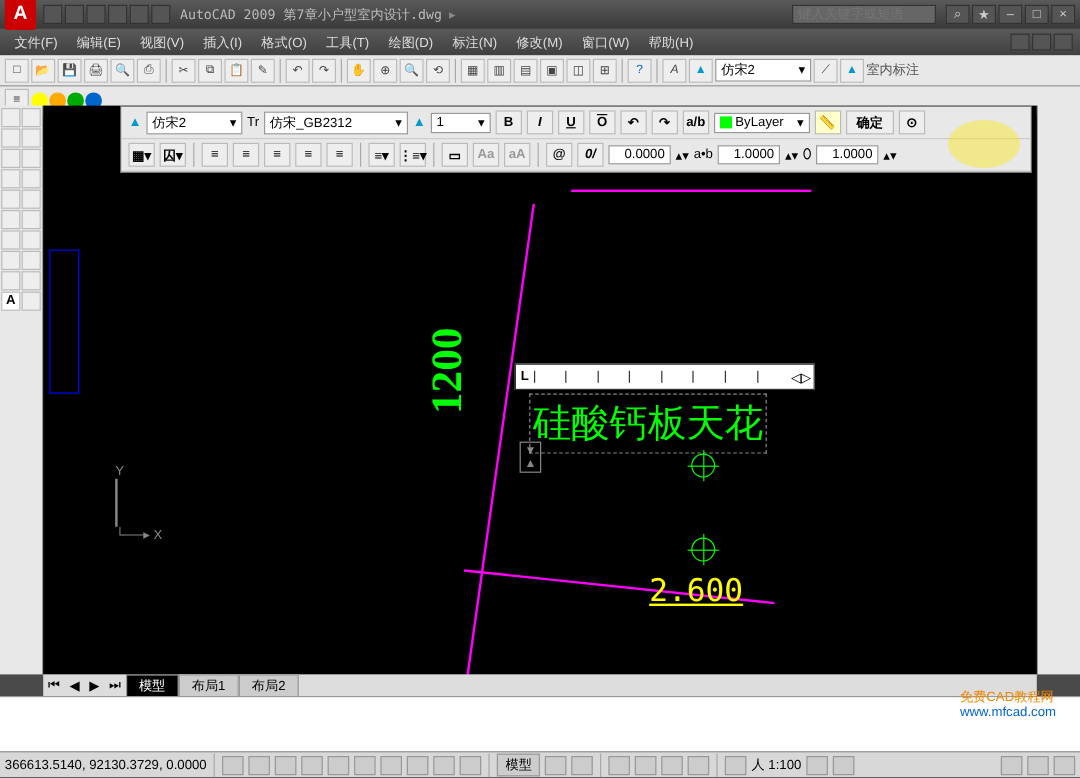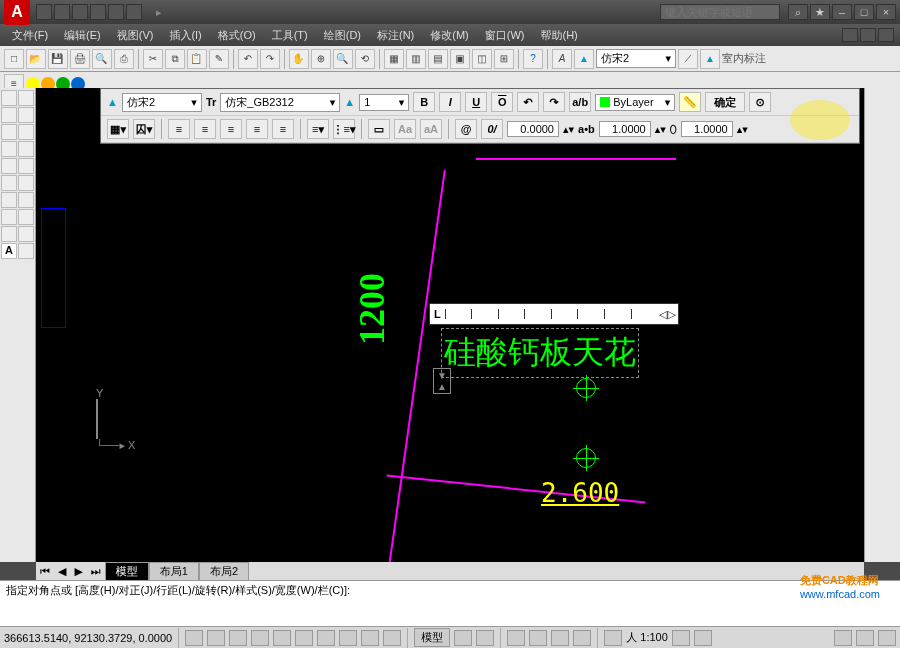--- a/index.html
+++ b/index.html
@@ -60,20 +60,21 @@
 <div class="titlebar">
   <div class="logo">A</div>
   <div class="qat">
     <span></span>
     <span></span>
     <span></span>
     <span></span>
     <span></span>
     <span></span>
   </div>
+  <span class="title-text">AutoCAD 2009  第7章小户型室内设计.dwg</span>
   <span style="margin-left:6px;color:#888">▸</span>
   <input class="search-box" placeholder="键入关键字或短语" style="">
   <div class="win-btns">
     <span>⌕</span>
     <span>★</span>
     <span>–</span>
     <span>□</span>
     <span>×</span>
   </div>
 </div>
@@ -242,21 +243,21 @@
   </div>
 </div>
 
 <div class="text-editor">
   <div class="te-row">
     <span style="color:#09c">▲</span>
     <div class="te-sel" style="width:80px">
         <span>仿宋2</span>
         <span style="margin-left:auto">▾</span>
       </div>
-    <span style="font-weight:bold">Tr</span>
+    <span style="font-weight:normal">Tr</span>
     <div class="te-sel" style="width:120px">
         <span>仿宋_GB2312</span>
         <span style="margin-left:auto">▾</span>
       </div>
     <span style="color:#09c">▲</span>
     <div class="te-sel" style="width:50px">
         <span>1</span>
         <span style="margin-left:auto">▾</span>
       </div>
     <div class="te-btn">B</div>
@@ -291,21 +292,21 @@
     <div class="te-btn">⋮≡▾</div>
     <span class="tsep"></span>
     <div class="te-btn">▭</div>
     <div class="te-btn" style="color:#999">Aa</div>
     <div class="te-btn" style="color:#999">aA</div>
     <span class="tsep"></span>
     <div class="te-btn">@</div>
     <div class="te-btn" style="font-style:italic">0/</div>
     <div class="te-num">0.0000</div>
       <span>▴▾</span>
-    <span style="font-weight:bold">a•b</span>
+    <span style="font-weight:normal">a•b</span>
     <div class="te-num">1.0000</div>
       <span>▴▾</span>
     <span style="font-weight:bold">⬯</span>
     <div class="te-num">1.0000</div>
       <span>▴▾</span>
   </div>
 </div>
 
 <div class="ok-highlight"></div>
 
@@ -313,23 +314,22 @@
   <span style="padding:0 4px">⏮</span>
   <span style="padding:0 4px">◀</span>
   <span style="padding:0 4px">▶</span>
   <span style="padding:0 4px">⏭</span>
   <div class="tab active">模型</div>
   <div class="tab">布局1</div>
   <div class="tab">布局2</div>
 </div>
 
 <div class="cmdline">
-  <div>指定对角点或 [高度(H)/对正(J)/行距(L)/旋转(R)/样式(S)/宽度(W)/栏(C)]:</div>
   <div class="watermark">
-    <div style="color:#e80;font-weight:bold">免费CAD教程网</div>
+    <div style="color:#e80;font-weight:normal">免费CAD教程网</div>
     <div>www.mfcad.com</div>
   </div>
 </div>
 
 <div class="statusbar">
   <span>366613.5140, 92130.3729, 0.0000</span>
   <span class="tsep"></span>
   <div class="sbtn"></div>
   <div class="sbtn"></div>
   <div class="sbtn"></div>

